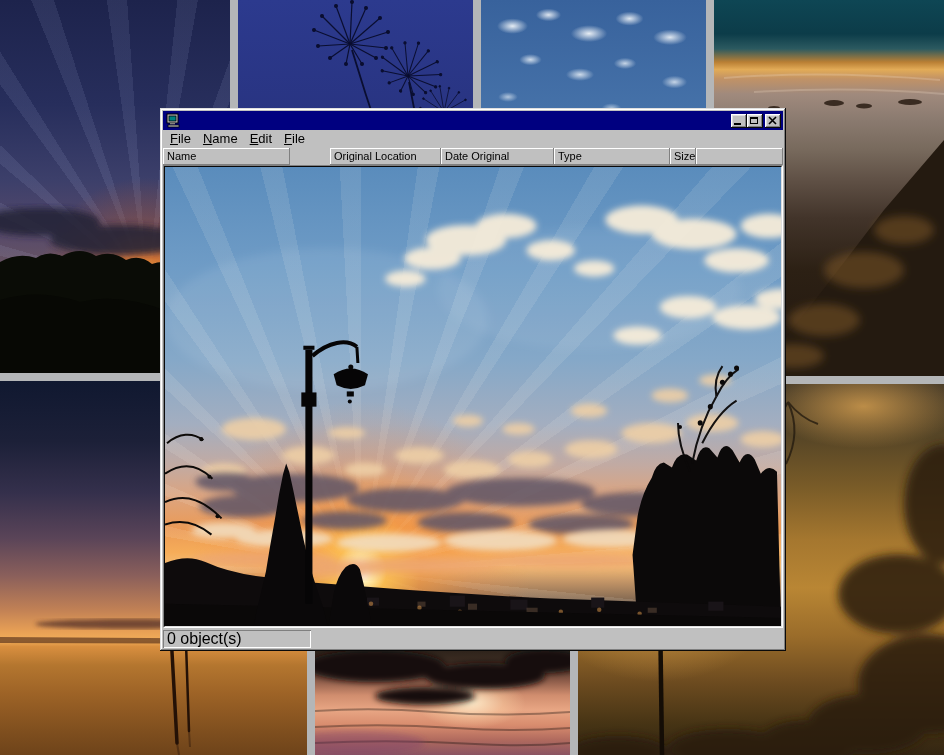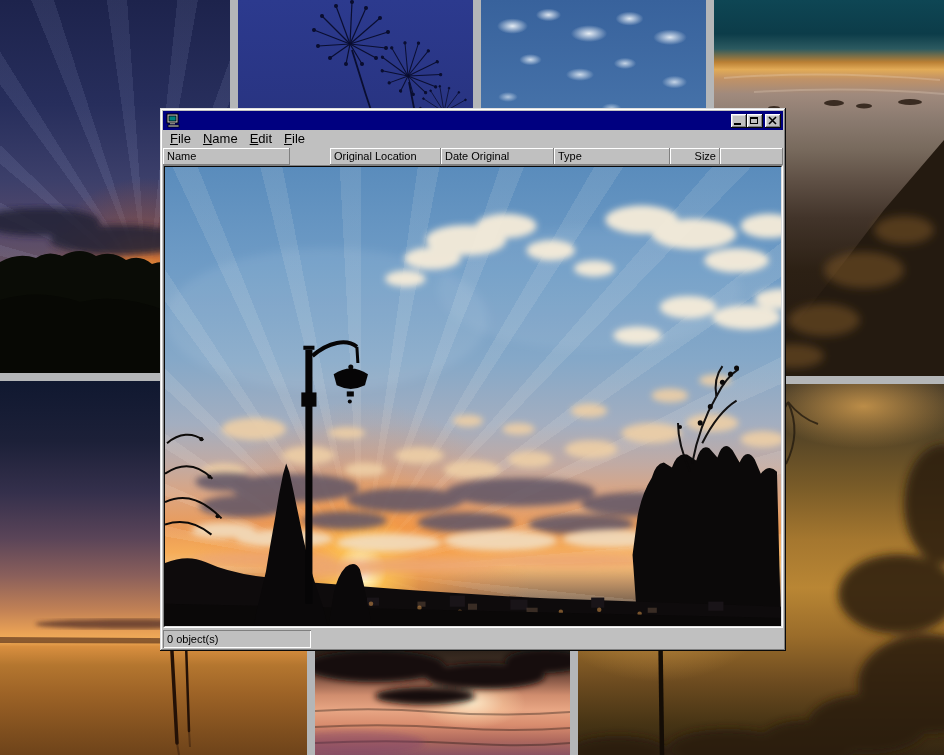--- a/index.html
+++ b/index.html
@@ -63,31 +63,31 @@
   .g-max{position:absolute;left:3px;top:3px;width:8px;height:7px;border:1px solid #000;border-top-width:2px;box-sizing:border-box;}
   .g-x{position:absolute;left:3px;top:2px;width:9px;height:9px;}
   .menubar{height:18px;flex:0 0 18px;display:flex;align-items:center;padding-left:1px;background:#c0c0c0;}
   .mitem{display:inline-block;font-size:13px;color:#000;padding:2px 6px 3px 6px;line-height:12px;}
   .mitem::first-letter{text-decoration:underline;}
   .hdr{height:17px;flex:0 0 17px;display:flex;background:#c0c0c0;}
   .hcell{box-sizing:border-box;height:17px;font-size:11px;line-height:15px;padding:1px 4px 0 4px;
     background:#c0c0c0;color:#000;white-space:nowrap;overflow:hidden;
     box-shadow:inset -1px -1px 0 #808080, inset 1px 1px 0 #ffffff;}
   .hc0{width:127px;} .hc1{width:111px;margin-left:40px;} .hc2{width:113px;} .hc3{width:116px;}
-  .hc4{width:50px;text-align:right;} .hc5{flex:1 1 auto;}
+  .hc4{width:26px;text-align:right;} .hc5{flex:1 1 auto;}
   .client{flex:1 1 auto;border:1px solid;border-color:#808080 #ffffff #ffffff #808080;display:flex;min-height:0;}
   .client-in{flex:1 1 auto;border:1px solid;border-color:#0a0a0a #dfdfdf #dfdfdf #0a0a0a;position:relative;overflow:hidden;}
   .photo{position:absolute;inset:0;
     background-image:
       radial-gradient(circle at 31.8% 88%, #fffdf0 0 6px, #ffeeb0 12px, rgba(252,190,80,.95) 26px, rgba(246,150,60,.6) 60px, rgba(240,140,70,.25) 110px, rgba(240,140,70,0) 170px),
       repeating-conic-gradient(from 140deg at 31.8% 88%, rgba(255,250,238,0) 0 8deg, rgba(255,250,238,.10) 8deg 11deg),
       linear-gradient(180deg,#5a8cbc 0%,#6f9cc6 22%,#85a8c8 42%,#a3aec0 56%,#c2aaa2 65%,#dda47e 72%,#eb9a55 79%,#f6ad59 84%,#f3bc75 87%,#c89868 90%,#6a584a 96%,#4a3c34 100%);}
   .photo svg{position:absolute;inset:0;width:100%;height:100%;}
   .statusbar{flex:0 0 18px;height:18px;margin-top:2px;display:flex;gap:2px;}
-  .spanel{box-sizing:border-box;height:18px;font-size:11px;line-height:16px;padding:1px 4px 8px 4px;color:#000;
+  .spanel{box-sizing:border-box;height:18px;font-size:16px;line-height:16px;padding:1px 4px 8px 4px;color:#000;
     background:#c0c0c0;box-shadow:inset 1px 1px 0 #808080, inset -1px -1px 0 #ffffff;white-space:nowrap;overflow:hidden;}
   .sp0{width:148px;flex:0 0 148px;}
   .sp1{flex:1 1 auto;position:relative;}
   .grip{position:absolute;right:1px;bottom:1px;width:12px;height:12px;}
 </style>
 </head>
 <body>
 
 <div class="screen">
 

